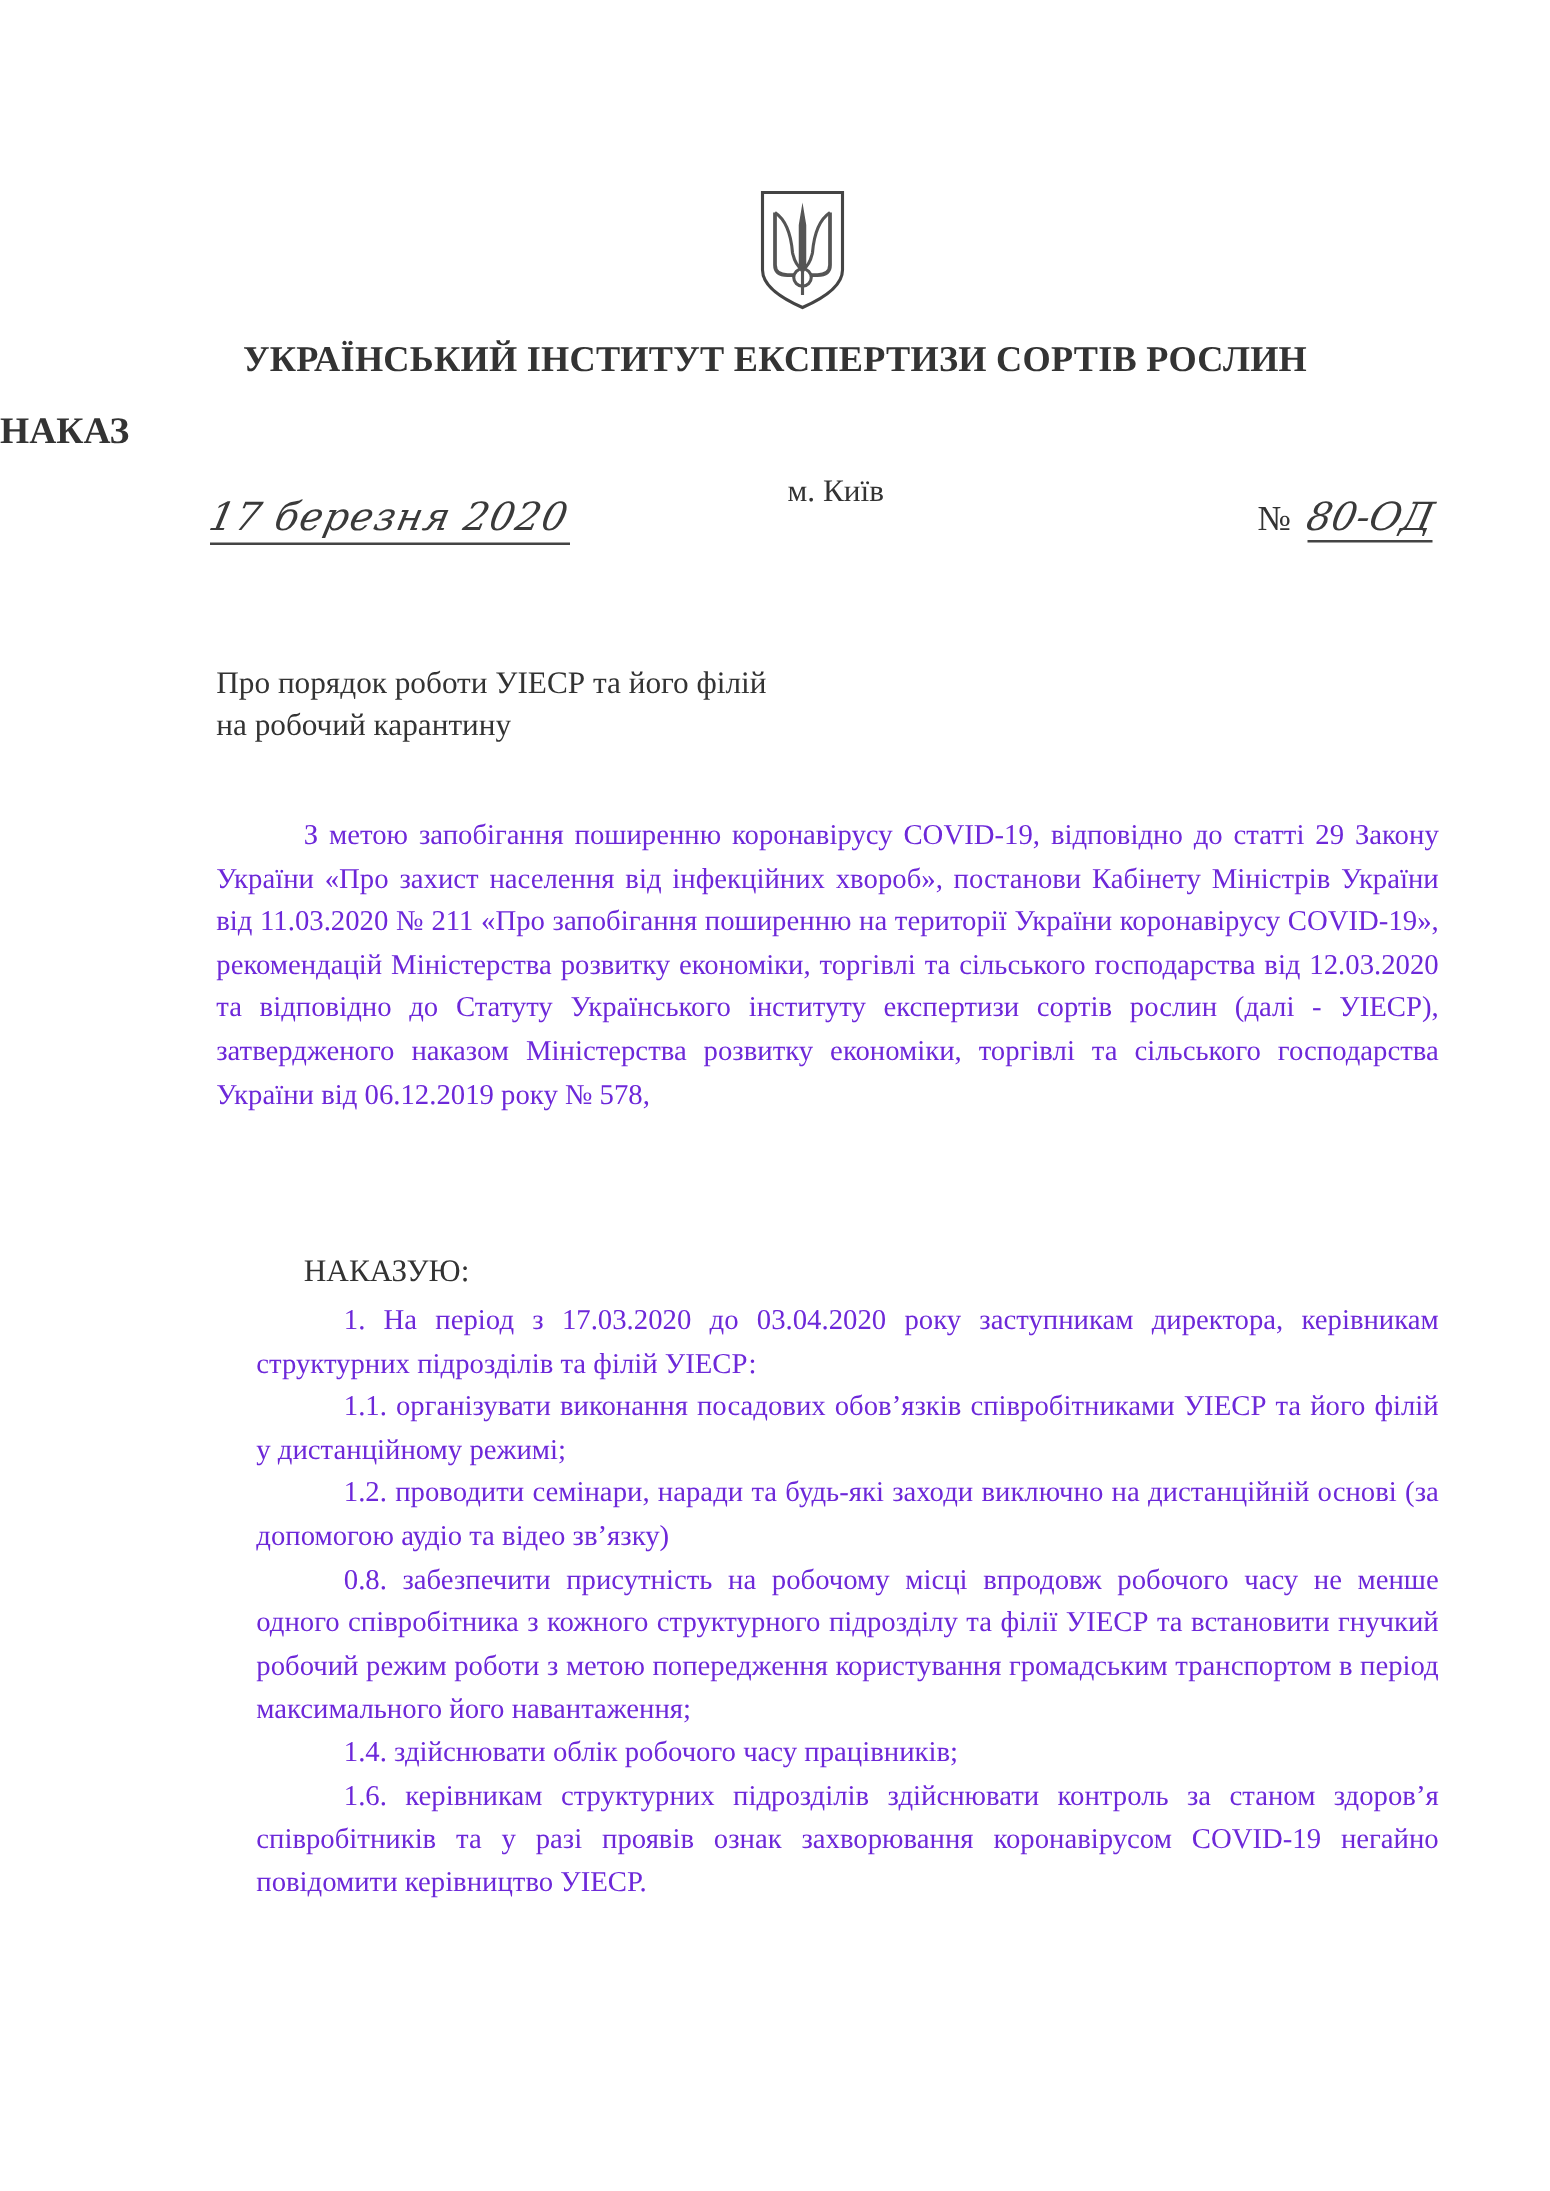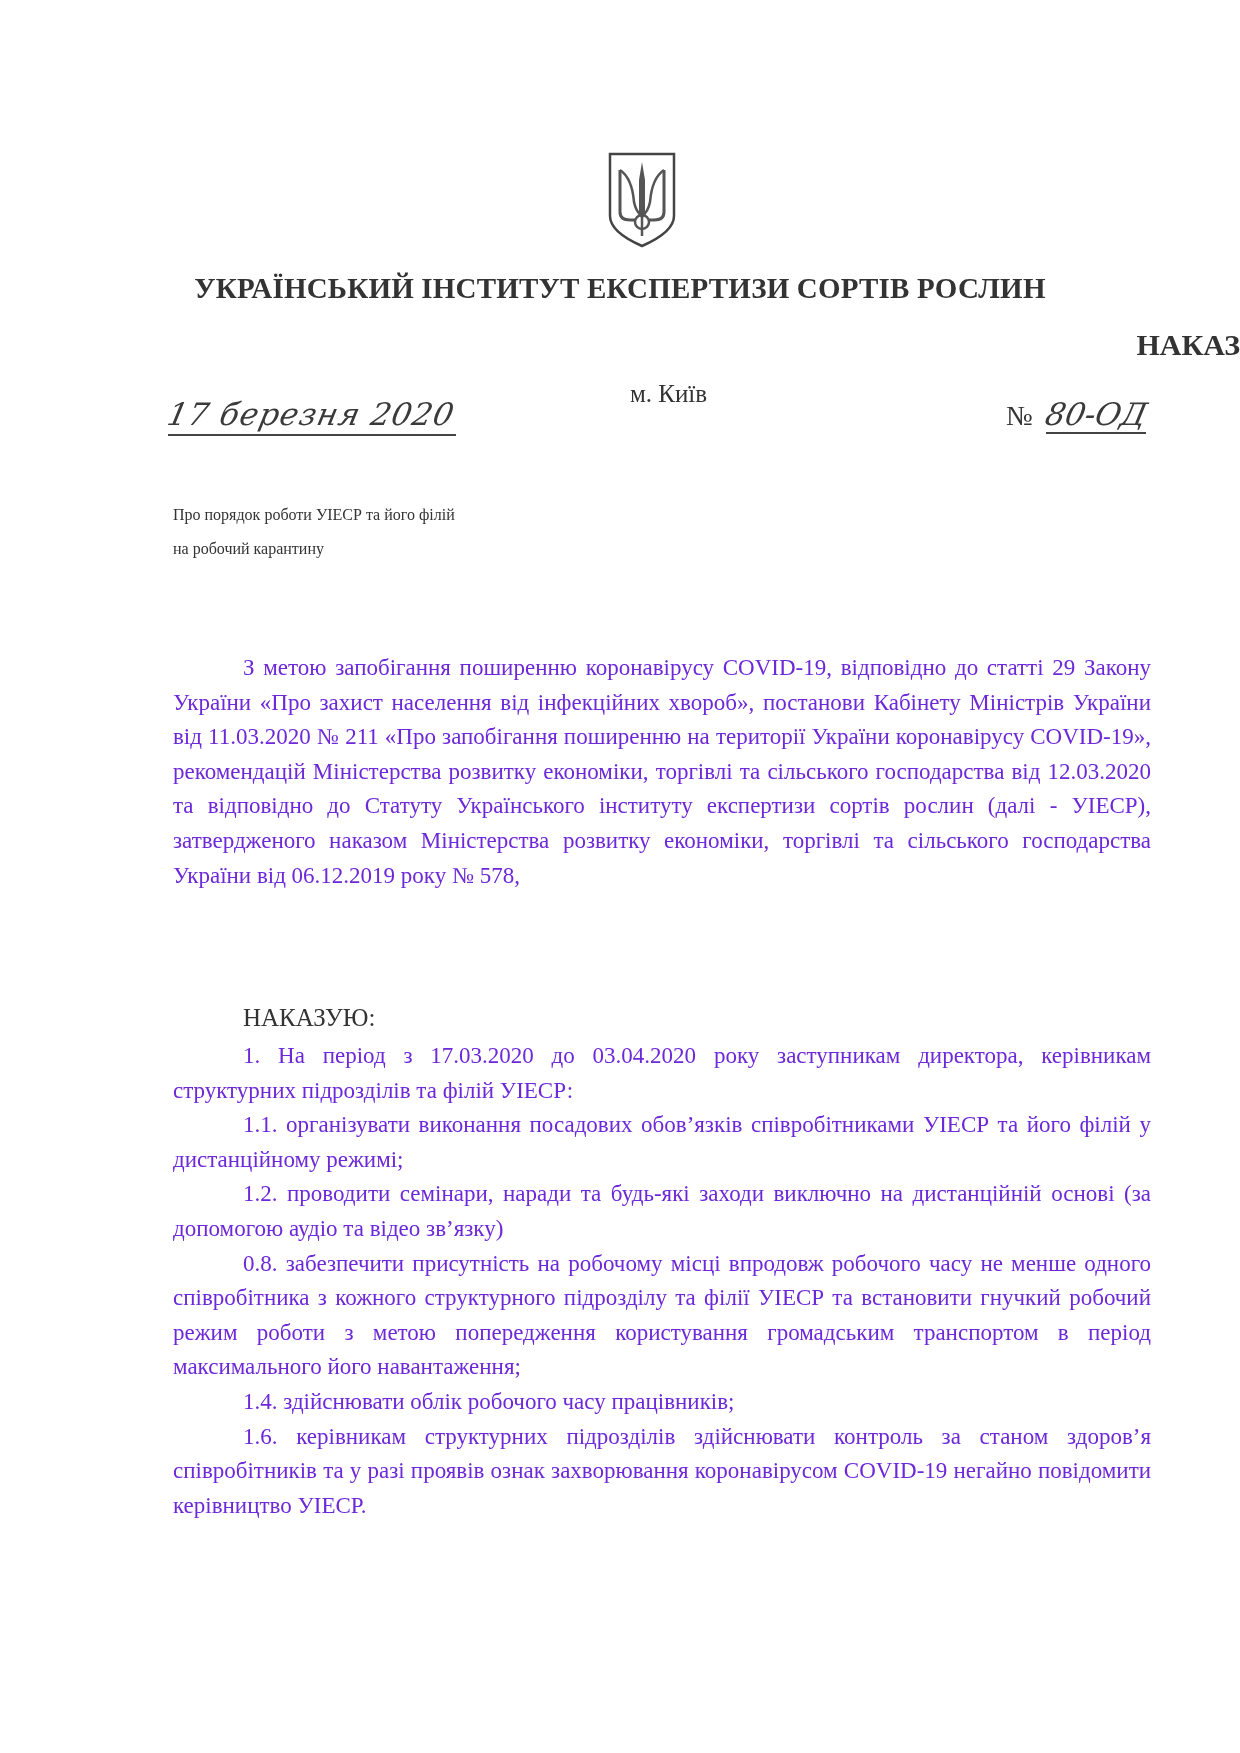--- a/index.html
+++ b/index.html
@@ -8,50 +8,50 @@
       font-family: "Liberation Serif", "DejaVu Serif", serif;
       color: #2a2a2a;
     }
     .page { position: absolute; left: 0; top: 0; width: 1240px; height: 1753px; text-decoration: underline; }
     .emblem { position: absolute; left: 606px; top: 150px; width: 72px; height: 100px; }
     .org-title {
       position: absolute; left: 0; width: 1240px; top: 272px; text-align: center;
       font-size: 29px; font-weight: bold; letter-spacing: 0.2px; color: #333;
     }
     .doc-type {
-      position: absolute; left: 0; width: 1240px; top: 328px; text-align: right;
+      position: absolute; left: 0; width: 1240px; top: 328px; text-align: left;
       font-size: 30px; font-weight: bold; color: #333;
     }
     .date-hw {
       position: absolute; left: 168px; top: 396px; width: 290px;
       font-family: "DejaVu Serif", serif; font-style: italic; font-size: 31px;
       color: #3a3a3a; letter-spacing: 1px; transform: skewX(-12deg);
     }
     .date-line { position: absolute; left: 168px; top: 434px; width: 288px; height: 2px; background: #444; }
     .city {
       position: absolute; left: 630px; top: 380px; font-size: 25px; color: #333;
     }
     .numsign { position: absolute; left: 1006px; top: 400px; font-size: 28px; color: #333; }
     .num-hw {
       position: absolute; left: 1046px; top: 396px; font-family: "DejaVu Serif", serif;
       font-style: italic; font-size: 31px; color: #3a3a3a; transform: skewX(-12deg);
     }
     .num-line { position: absolute; left: 1046px; top: 432px; width: 100px; height: 2px; background: #444; }
     .subject {
-      position: absolute; left: 173px; top: 498px; font-size: 16px; line-height: 34px; color: #333;
+      position: absolute; left: 173px; top: 530px; font-size: 25px; line-height: 34px; color: #333;
     }
     .body-text {
       position: absolute; left: 173px; width: 978px; font-size: 23px; line-height: 34.6px;
       color: #6d28d9; text-align: justify;
     }
     .para { margin: 0; text-indent: 70px; text-align: justify; }
     .preamble { top: 651px; }
     .order-word { position: absolute; left: 243px; top: 1004px; font-size: 25px; color: #333; }
     .items { top: 1039px; }
-    .items .para { margin-bottom: 0; }
+    .items .para { margin-bottom: 0; margin-left: 32px; }
   </style>
 </head>
 <body>
 
 <div class="page">
 
   <svg class="emblem" viewBox="0 0 72 100">
     <path d="M4 4 H68 V66 Q68 82 36 96 Q4 82 4 66 Z" fill="none" stroke="#444" stroke-width="2.5"></path>
     <path d="M36 12 L33 30 L33 64 L36 70 L39 64 L39 30 Z" fill="#555"></path>
     <path d="M14 20 L14 62 Q14 70 24 70 L30 70 M58 20 L58 62 Q58 70 48 70 L42 70" fill="none" stroke="#555" stroke-width="3"></path>

